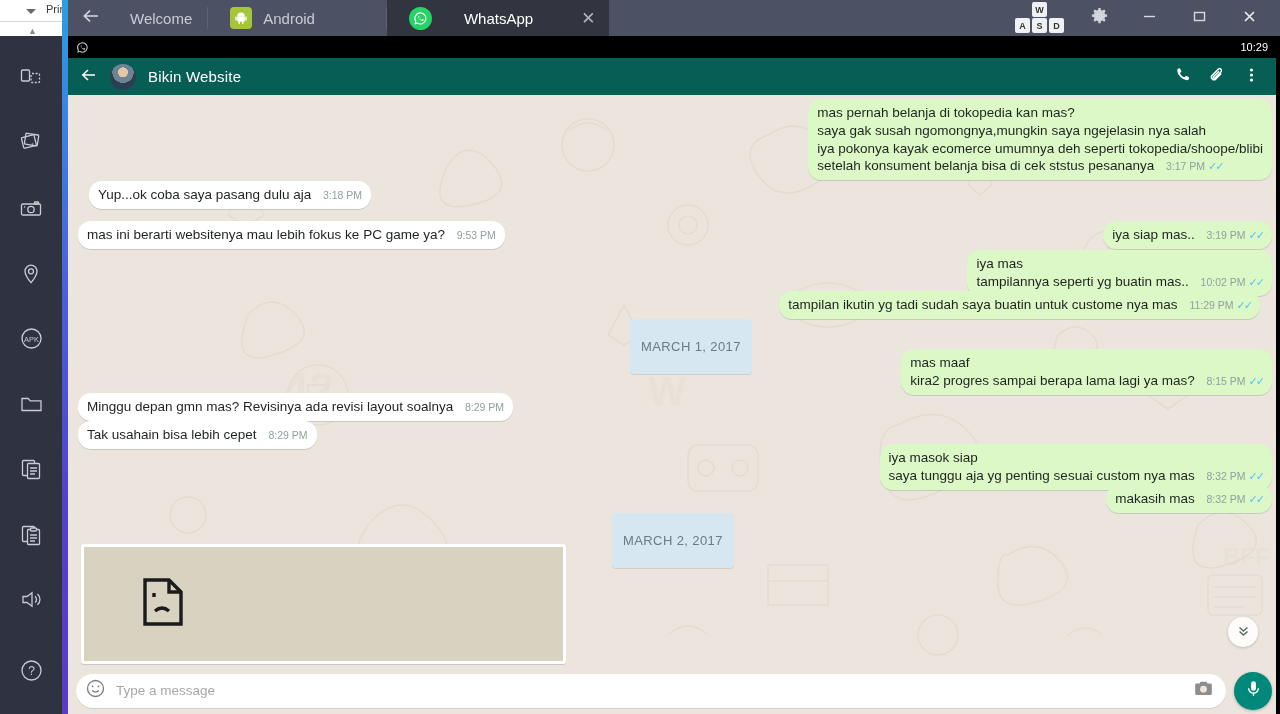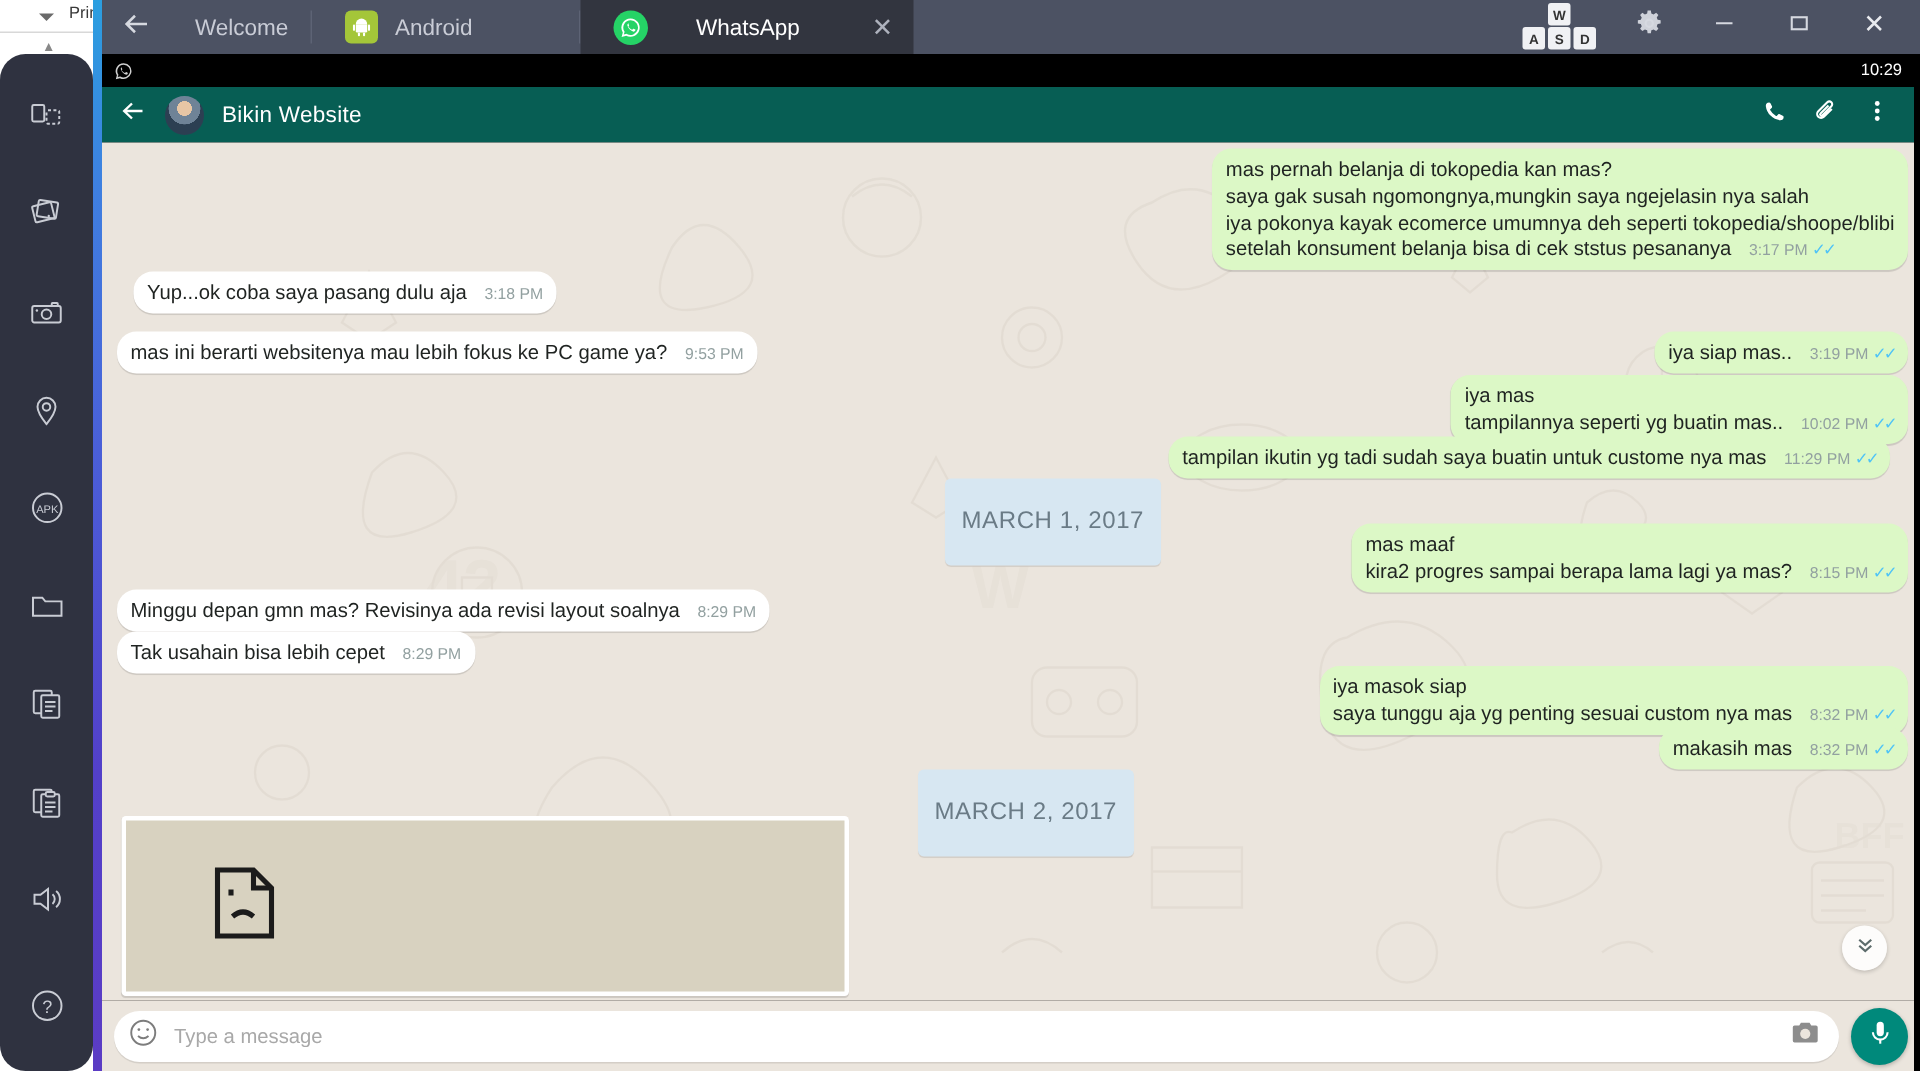--- a/index.html
+++ b/index.html
@@ -37,21 +37,20 @@
   }
 
   
   .sidebar {
     position: absolute; left: 0; top: 36px;
     width: 62px; height: 678px;
     background: #2f3240;
     display: flex; flex-direction: column;
     align-items: center;
     padding-top: 20px;
-    border-radius: 17px;
   }
   .sidebar-accent {
     position: absolute; left: 62px; top: 0px;
     width: 6px; height: 714px;
     background: linear-gradient(180deg,#2b9fe0 0%,#3f7fe0 18%,#4a5fd8 42%,#5340c9 72%,#5b3cc4 100%);
   }
   .sb-item {
     width: 46px; height: 46px;
     margin-bottom: 21px;
     display: flex; align-items: center; justify-content: center;
@@ -194,21 +193,21 @@
     font-size: 10.5px; color: #92a0a0;
     margin-left: 8px;
     vertical-align: baseline;
   }
   .ticks { color: #4fc3f7; font-size: 11px; margin-left: 3px; letter-spacing: -2px; }
 
   .date-pill {
     position: absolute;
     background: #d7e7f2;
     color: #6a7b86;
-    font-size: 16px; letter-spacing: .4px;
+    font-size: 13px; letter-spacing: .4px;
     padding: 20px 11px;
     border-radius: 4px;
     box-shadow: 0 1px 0.5px rgba(0,0,0,.1);
     white-space: nowrap;
   }
 
   .img-bubble {
     position: absolute;
     background: #ffffff;
     padding: 3px;

